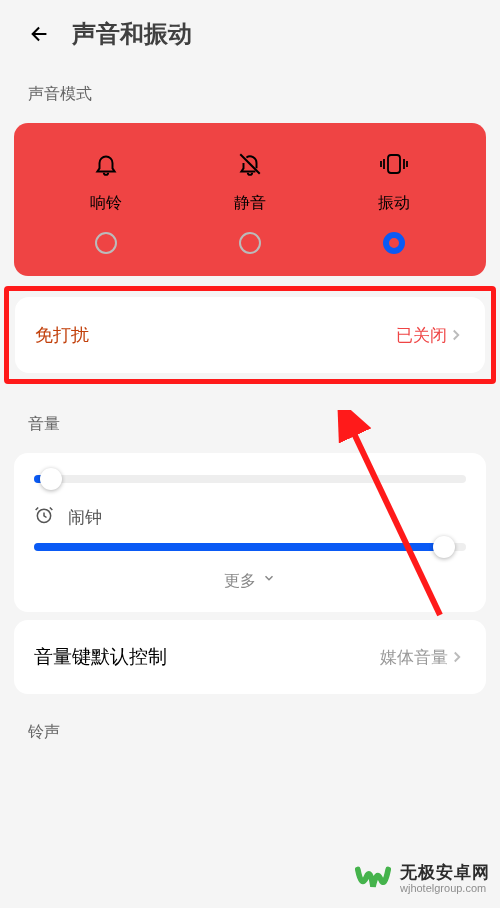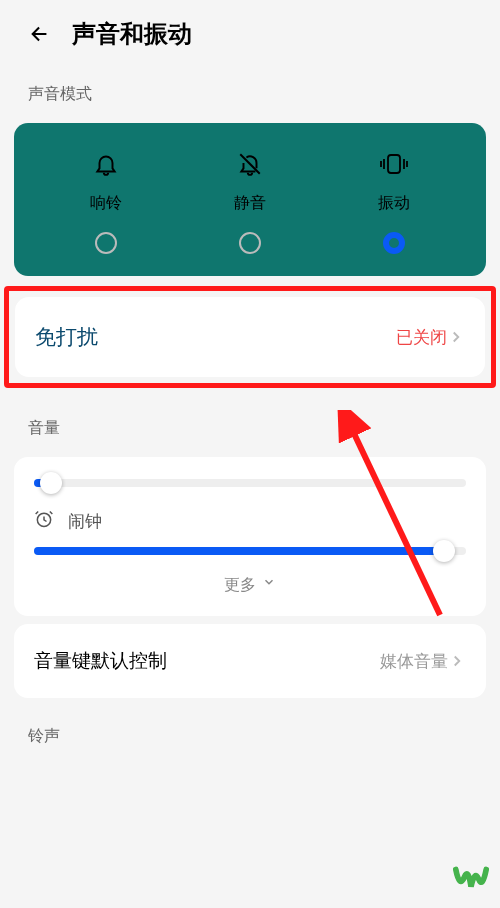--- a/index.html
+++ b/index.html
@@ -1,35 +1,35 @@
 <!DOCTYPE html>
 <html><head>
   <meta charset="utf-8">
   <style>
     * { margin: 0; padding: 0; box-sizing: border-box; font-family: -apple-system, "PingFang SC", "Microsoft YaHei", sans-serif; }
     body { width: 500px; height: 908px; background: #f5f5f5; position: relative; overflow: hidden; }
     
     .header { display: flex; align-items: center; padding: 18px 20px 14px; }
     .back { width: 28px; height: 28px; display: flex; align-items: center; justify-content: center; margin-right: 18px; margin-left: 6px; }
-    .title { font-size: 24px; font-weight: 600; color: #000000; }
+    .title { font-size: 24px; font-weight: 600; color: #404040; }
     
     .section-label { font-size: 16px; color: #666; padding: 20px 28px 10px; }
     
-    .card { background: #0f766e; border-radius: 14px; margin: 8px 14px; }
+    .card { background: #ef4444; border-radius: 14px; margin: 8px 14px; }
     
     .mode-row { display: flex; justify-content: space-around; padding: 26px 20px 22px; }
     .mode-item { display: flex; flex-direction: column; align-items: center; gap: 14px; width: 90px; }
     .mode-icon { height: 30px; display: flex; align-items: center; justify-content: center; }
     .mode-label { font-size: 16px; color: #000; font-weight: 500; }
     .radio { width: 22px; height: 22px; border: 2px solid #bbb; border-radius: 50%; margin-top: 4px; }
     .radio.selected { border: 6px solid #0a5af5; }
     
     .highlight-box { border: 5px solid #ff1a1a; border-radius: 4px; margin: 10px 4px; padding: 6px 6px; }
     .dnd-card { background: #fff; border-radius: 14px; padding: 26px 20px; display: flex; align-items: center; justify-content: space-between; }
-    .dnd-label { font-size: 21px; font-weight: 500; color: #0c4a6e; }
+    .dnd-label { font-size: 18px; font-weight: 500; color: #c2410c; }
     .dnd-right { display: flex; align-items: center; color: #ef4444; font-size: 17px; }
     
     .vol-card { background: #fff; border-radius: 14px; margin: 8px 14px; padding: 0 20px 18px; }
     .vol-item { padding-top: 22px; }
     .vol-head { display: flex; align-items: center; gap: 14px; margin-bottom: 14px; color: #555; }
     .vol-label { font-size: 17px; }
     .slider { position: relative; height: 8px; background: #eee; border-radius: 6px; }
     .slider-fill { position: absolute; left: 0; top: 0; bottom: 0; background: #0a5af5; border-radius: 6px; }
     .slider-thumb { position: absolute; top: 50%; width: 22px; height: 22px; background: #fff; border-radius: 50%; box-shadow: 0 1px 4px rgba(0,0,0,0.3); transform: translate(-50%, -50%); }
     .more-row { text-align: center; color: #888; font-size: 16px; padding: 20px 0 2px; display: flex; justify-content: center; align-items: flex-start; gap: 6px; }
@@ -158,13 +158,17 @@
         <path d="M0,0 L0,6 L7,3 z" fill="#ff1a1a"></path>
       </marker>
     </defs>
   <line x1="115" y1="205" x2="25" y2="15" stroke="#ff1a1a" stroke-width="6" marker-end="url(#ah)"></line>
 </svg>
 
 <div class="watermark">
   <svg class="wm-logo" viewBox="0 0 40 40">
     <path d="M4 10 Q8 30 13 18 Q17 8 20 28 Q24 10 28 20 Q32 30 36 10" fill="none" stroke="#3cb043" stroke-width="6" stroke-linecap="round"></path>
   </svg>
+  <div class="wm-text">
+    <div class="wm-cn">无极安卓网</div>
+    <div class="wm-en">wjhotelgroup.com</div>
+  </div>
 </div>
 
 </body></html>

